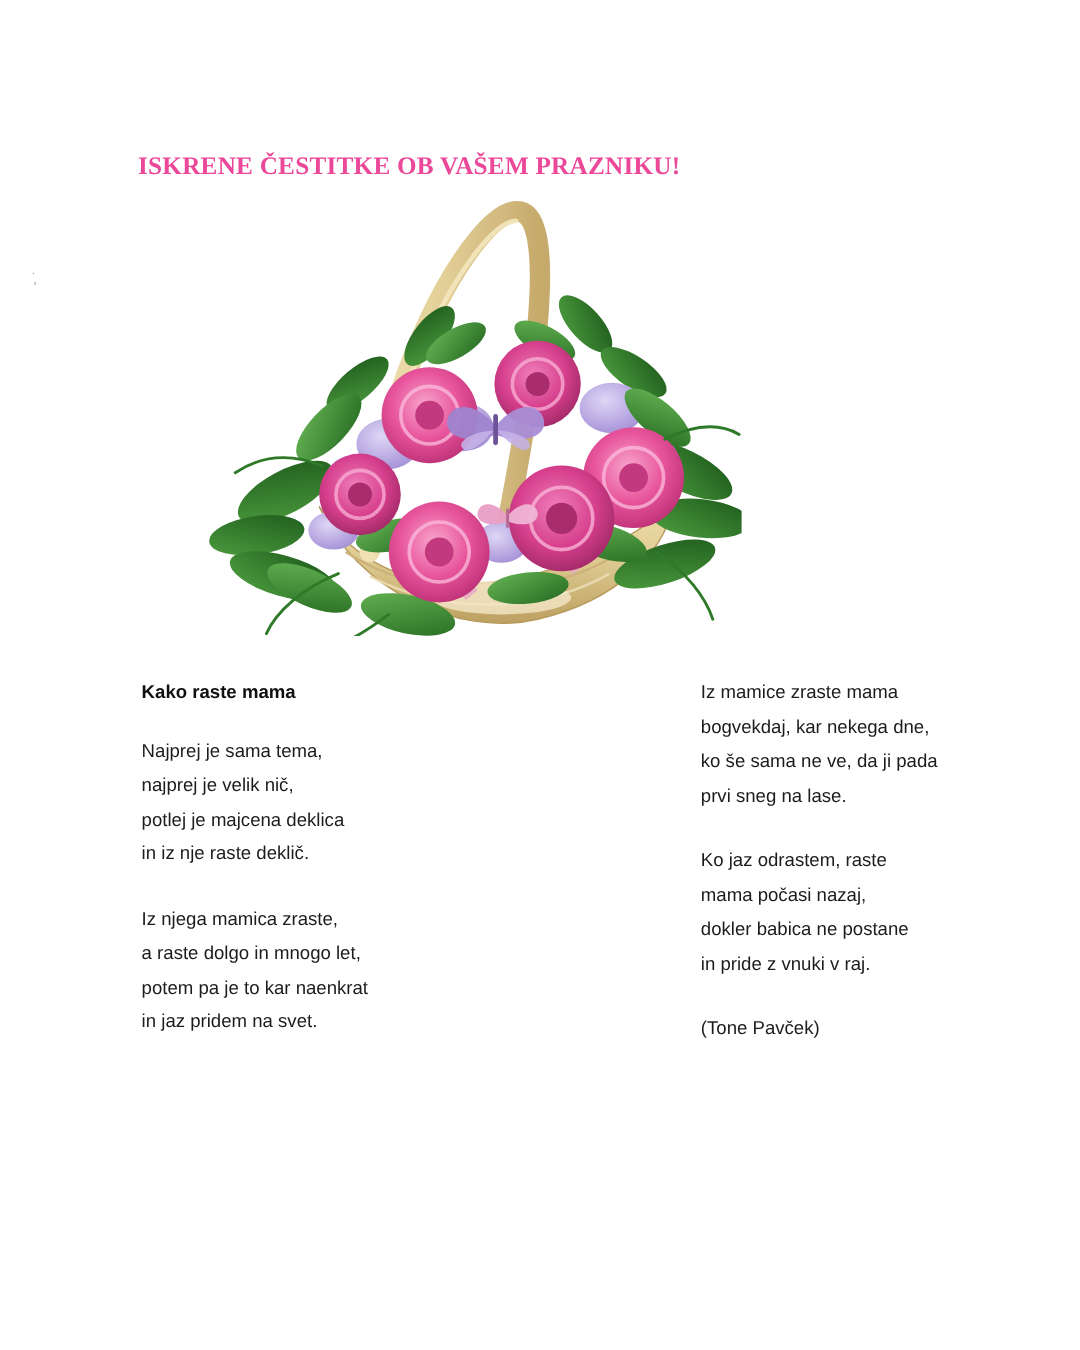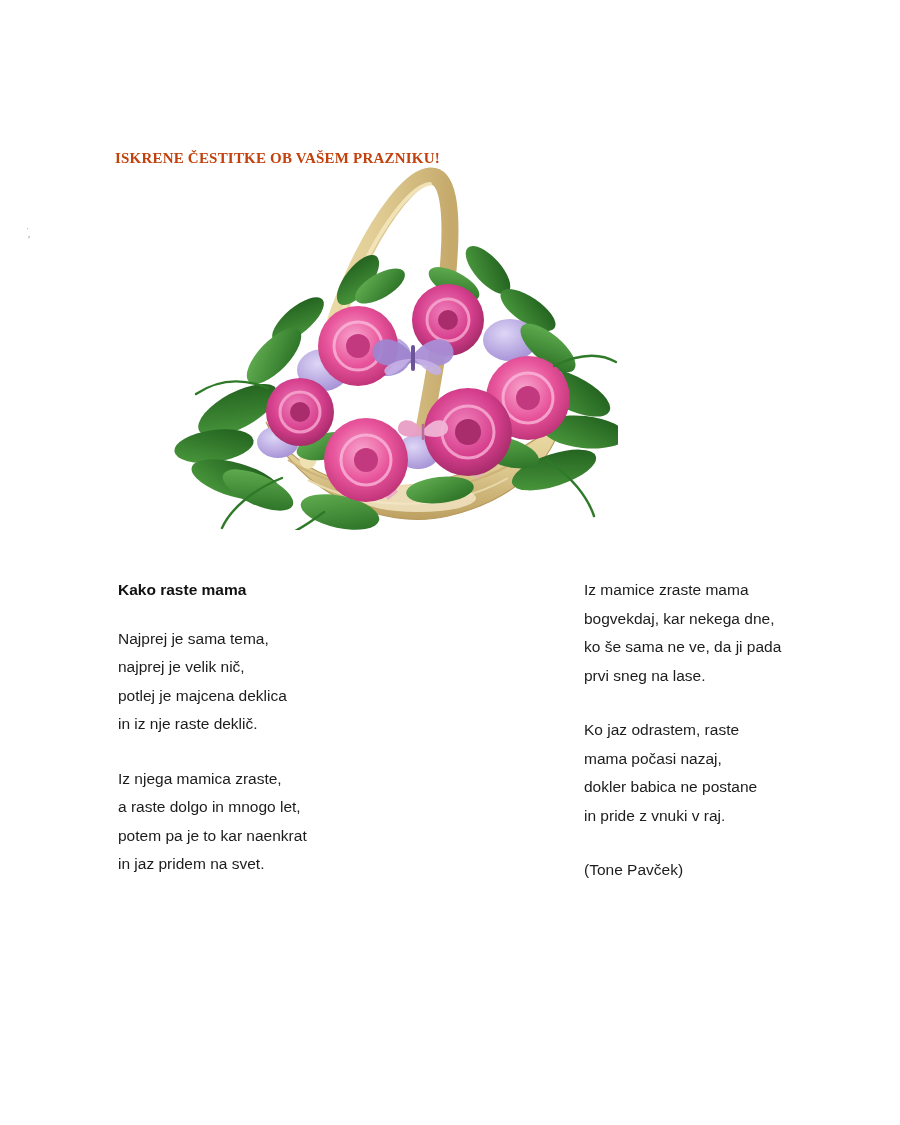--- a/index.html
+++ b/index.html
@@ -21,25 +21,24 @@
     inset: 0;
     background: #ffffff;
   }
 
   .doc-title {
     position: absolute;
     left: 115px;
     top: 126px;
     font-family: "Liberation Serif", serif;
     font-weight: bold;
-    font-size: 15px;
+    font-size: 21px;
     letter-spacing: 0.2px;
-    color: #c2410c;
+    color: #ec4899;
     white-space: nowrap;
-    margin-top: 24px;
   }
 
   .speck {
     position: absolute;
     left: 25px;
     top: 228px;
     width: 8px;
     height: 10px;
     color: #9a9a9a;
     font-size: 11px;
@@ -53,21 +52,21 @@
     left: 118px;
     top: 160px;
     width: 500px;
     height: 370px;
   }
   .illustration svg { display: block; }
 
   
   .poem {
     position: absolute;
-    top: 576px;
+    top: 564px;
     font-size: 15.5px;
     line-height: 28.5px;
     color: #1c1c1c;
   }
   .poem.left  { left: 118px;  width: 420px; }
   .poem.right { left: 584px;  width: 330px; }
 
   .poem-heading {
     font-weight: bold;
     font-size: 15.5px;

